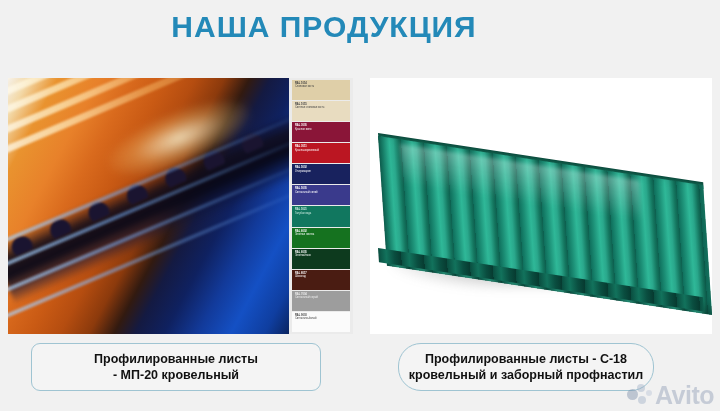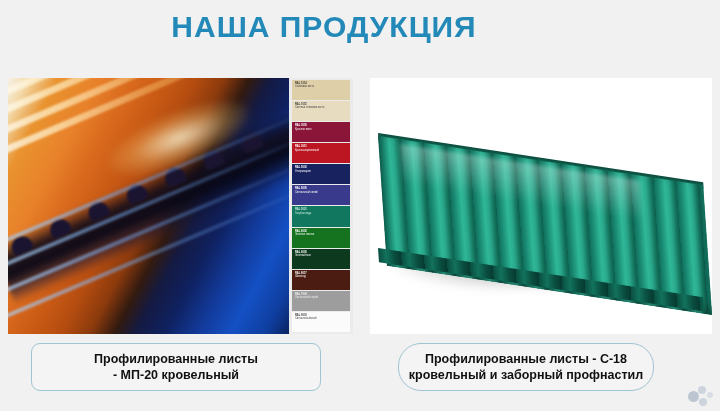--- a/index.html
+++ b/index.html
@@ -359,13 +359,14 @@
 кровельный и заборный профнастил</span>
 </div>
 
 <div class="watermark">
   <span class="wm-dots">
     <i class="d1"></i>
       <i class="d2"></i>
       <i class="d3"></i>
       <i class="d4"></i>
   </span>
+  <span class="wm-text">Avito</span>
 </div>
 
 </body></html>

